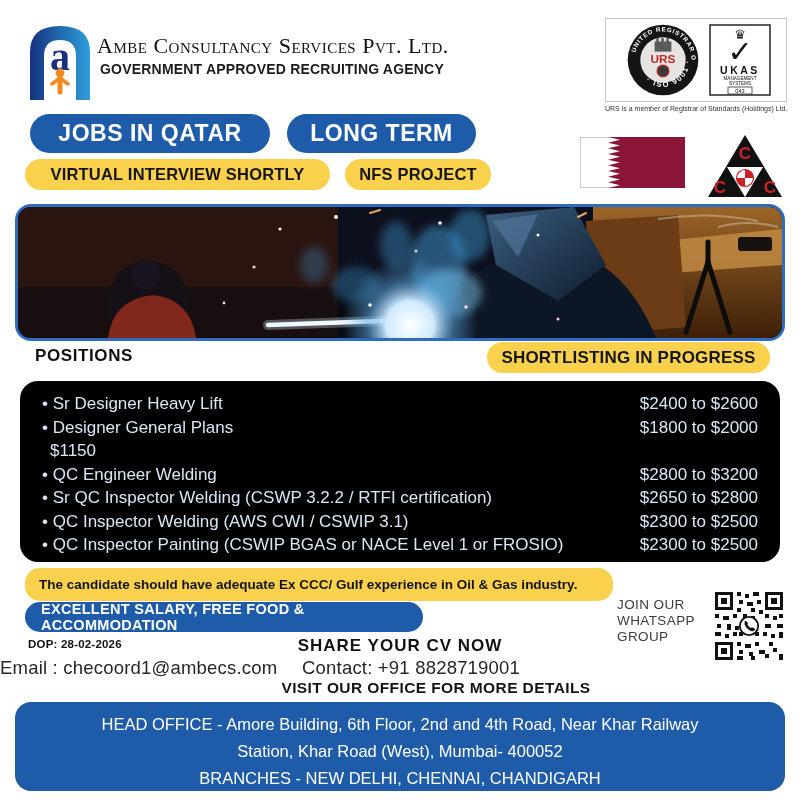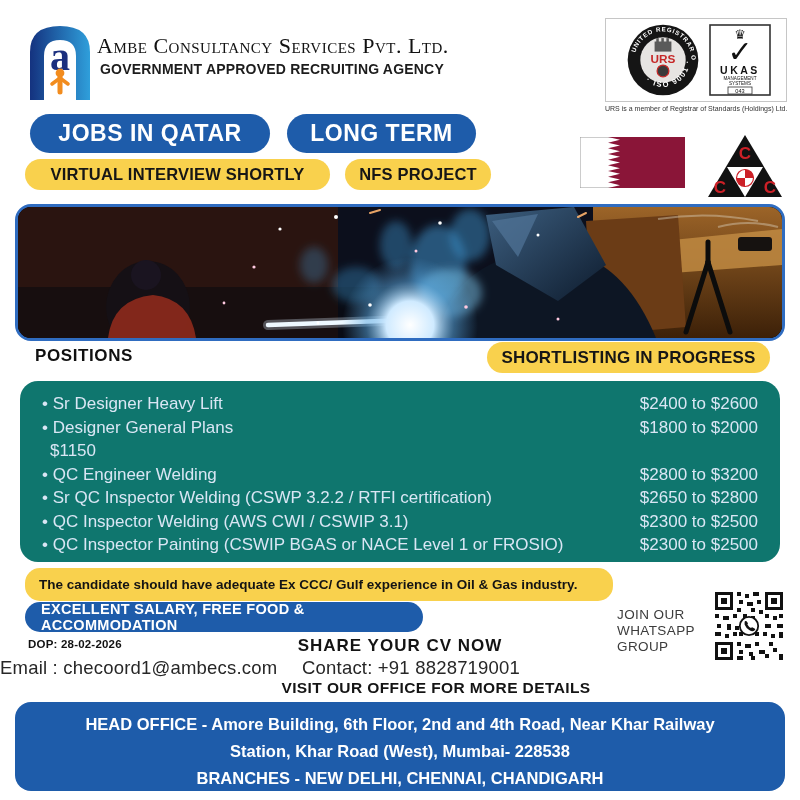--- a/index.html
+++ b/index.html
@@ -20,40 +20,40 @@
     font-weight:bold;white-space:nowrap;}
   .pill.blue{background:#1e5caa;color:#fff;font-size:23px;letter-spacing:.5px;}
   .pill.yellow{background:#f9d14d;color:#161616;font-size:16.5px;letter-spacing:.2px;}
 
   
   .photo-frame{border:3px solid #2f6cc0;border-radius:16px;overflow:hidden;background:#0c0f1c;}
   .photo-frame svg{display:block;width:100%;height:100%;}
 
   
   .positions-heading{font-weight:bold;font-size:17px;letter-spacing:.6px;color:#101010;}
-  .positions-box{background:#0f766e;border-radius:18px;padding:11px 22px 10px 22px;
+  .positions-box{background:#000000;border-radius:18px;padding:11px 22px 10px 22px;
     display:flex;flex-direction:column;justify-content:space-between;box-sizing:border-box;}
   .pos-row{display:flex;justify-content:space-between;align-items:baseline;
     color:#d9e6f4;font-size:17px;line-height:23.5px;}
   .pos-title::before{content:"•  ";}
   .pos-salary{text-align:right;white-space:nowrap;padding-left:8px;}
 
   .note-pill{background:#f9d14d;border-radius:15px;display:flex;align-items:center;
     padding:2px 14px;font-weight:bold;font-size:13.5px;color:#141414;}
   .banner-pill{background:#1e5caa;border-radius:16px;display:flex;align-items:center;
     padding:0 16px;font-weight:bold;font-size:14.5px;color:#fff;letter-spacing:.3px;}
 
   .whatsapp-text{font-size:13.5px;color:#3c3c3c;line-height:16px;letter-spacing:.4px;}
   .dop{font-weight:bold;font-size:11.5px;letter-spacing:.2px;}
   .share-cv{font-weight:bold;font-size:17px;letter-spacing:1px;color:#141414;}
   .email-line{font-size:18.5px;color:#272727;letter-spacing:.2px;}
   .visit-line{font-weight:bold;font-size:15.5px;letter-spacing:.4px;color:#141414;}
 
   .footer-box{background:#1e5caa;border-radius:16px;color:#fff;text-align:center;
-    font-weight:bold;font-size:16.5px;line-height:27px;padding-top:9px;box-sizing:border-box;}
+    font-weight:normal;font-size:16.5px;line-height:27px;padding-top:9px;box-sizing:border-box;}
 </style>
 </head>
 <body>
 
 <div class="abs" style="left:28px;top:24px;width:64px;height:78px;">
   <svg width="64" height="78" viewBox="0 0 64 78">
     <defs>
       <linearGradient id="archG" x1="0" y1="0" x2="1" y2="0">
         <stop offset="0" stop-color="#14327f"></stop>
           <stop offset="1" stop-color="#2f9fdb"></stop>
@@ -242,21 +242,21 @@
   </div>
   <div class="pos-row">
     <span class="pos-title">QC Inspector Painting (CSWIP BGAS or NACE Level 1 or FROSIO)</span>
     <span class="pos-salary">$2300 to $2500</span>
   </div>
 </div>
 
 <div class="abs note-pill" style="left:25px;top:568px;width:560px;height:29px;">The candidate should have adequate Ex CCC/ Gulf experience in Oil &amp; Gas industry.</div>
 <div class="abs banner-pill" style="left:25px;top:602px;width:366px;height:30px;">EXCELLENT SALARY, FREE FOOD &amp; ACCOMMODATION</div>
 
-<div class="abs whatsapp-text" style="left:617px;top:597px;width:95px;margin-top:10px;">JOIN OUR WHATSAPP GROUP</div>
+<div class="abs whatsapp-text" style="left:617px;top:597px;width:95px;">JOIN OUR WHATSAPP GROUP</div>
 
 <div class="abs" style="left:711px;top:588px;">
   <svg width="76" height="76" viewBox="0 0 38 38">
     <rect width="38" height="38" fill="#fff"></rect>
     <g fill="#111">
       <path d="M2,2 h9 v9 h-9 Z M3.5,3.5 v6 h6 v-6 Z" fill-rule="evenodd"></path>
       <rect x="5" y="5" width="3" height="3"></rect>
       <path d="M27,2 h9 v9 h-9 Z M28.5,3.5 v6 h6 v-6 Z" fill-rule="evenodd"></path>
       <rect x="30" y="5" width="3" height="3"></rect>
       <path d="M2,27 h9 v9 h-9 Z M3.5,28.5 v6 h6 v-6 Z" fill-rule="evenodd"></path>
@@ -315,15 +315,15 @@
 <div class="abs email-line" style="left:0;top:657px;width:800px;text-align:left;">
   <span>Email : checoord1@ambecs.com</span>
   <span style="display:inline-block;width:14px;"></span>
   <span>Contact: +91 8828719001</span>
 </div>
 
 <div class="abs visit-line" style="left:0;top:679px;width:800px;text-align:center;margin-left:36px;">VISIT OUR OFFICE FOR MORE DETAILS</div>
 
 <div class="abs footer-box" style="left:15px;top:702px;width:770px;height:89px;">
   <div>HEAD OFFICE - Amore Building, 6th Floor, 2nd and 4th Road, Near Khar Railway</div>
-  <div>Station, Khar Road (West), Mumbai- 228538</div>
+  <div>Station, Khar Road (West), Mumbai- 400052</div>
   <div>BRANCHES - NEW DELHI, CHENNAI, CHANDIGARH</div>
 </div>
 
 </body></html>

